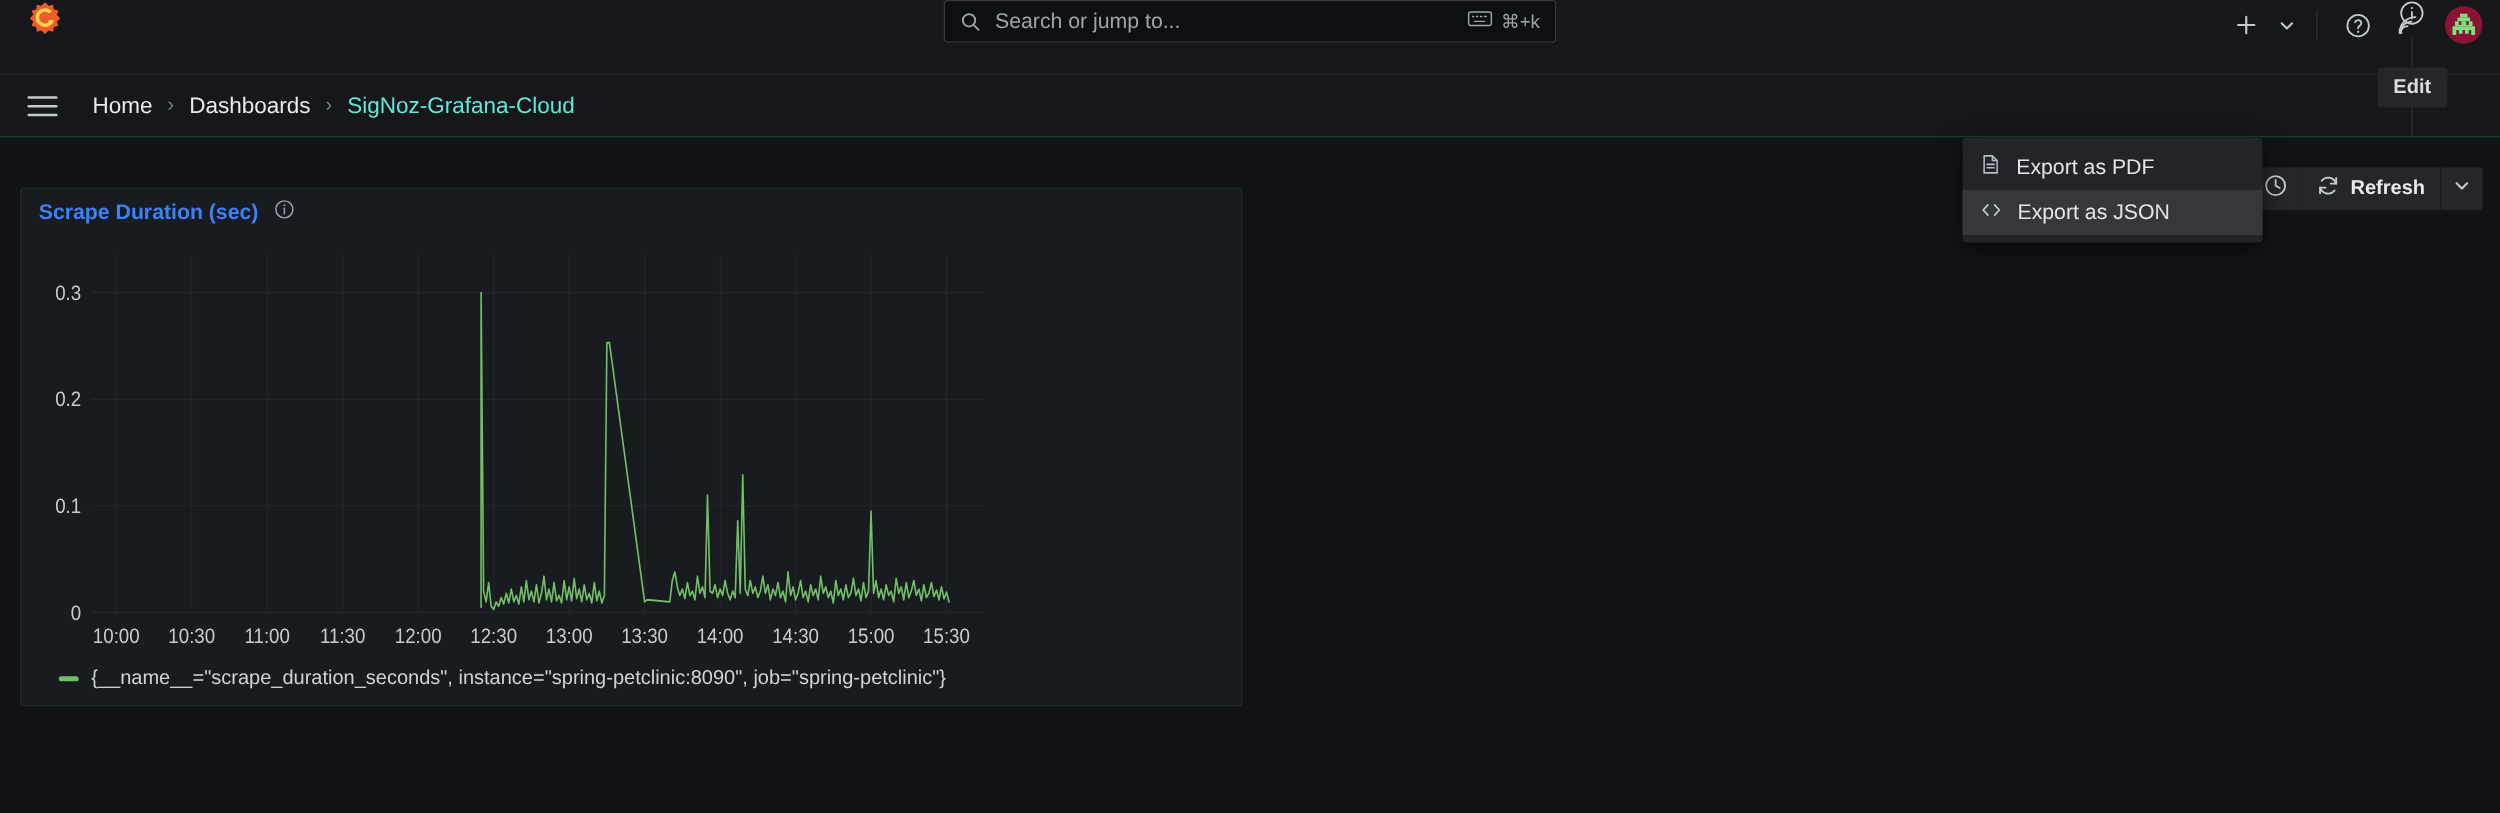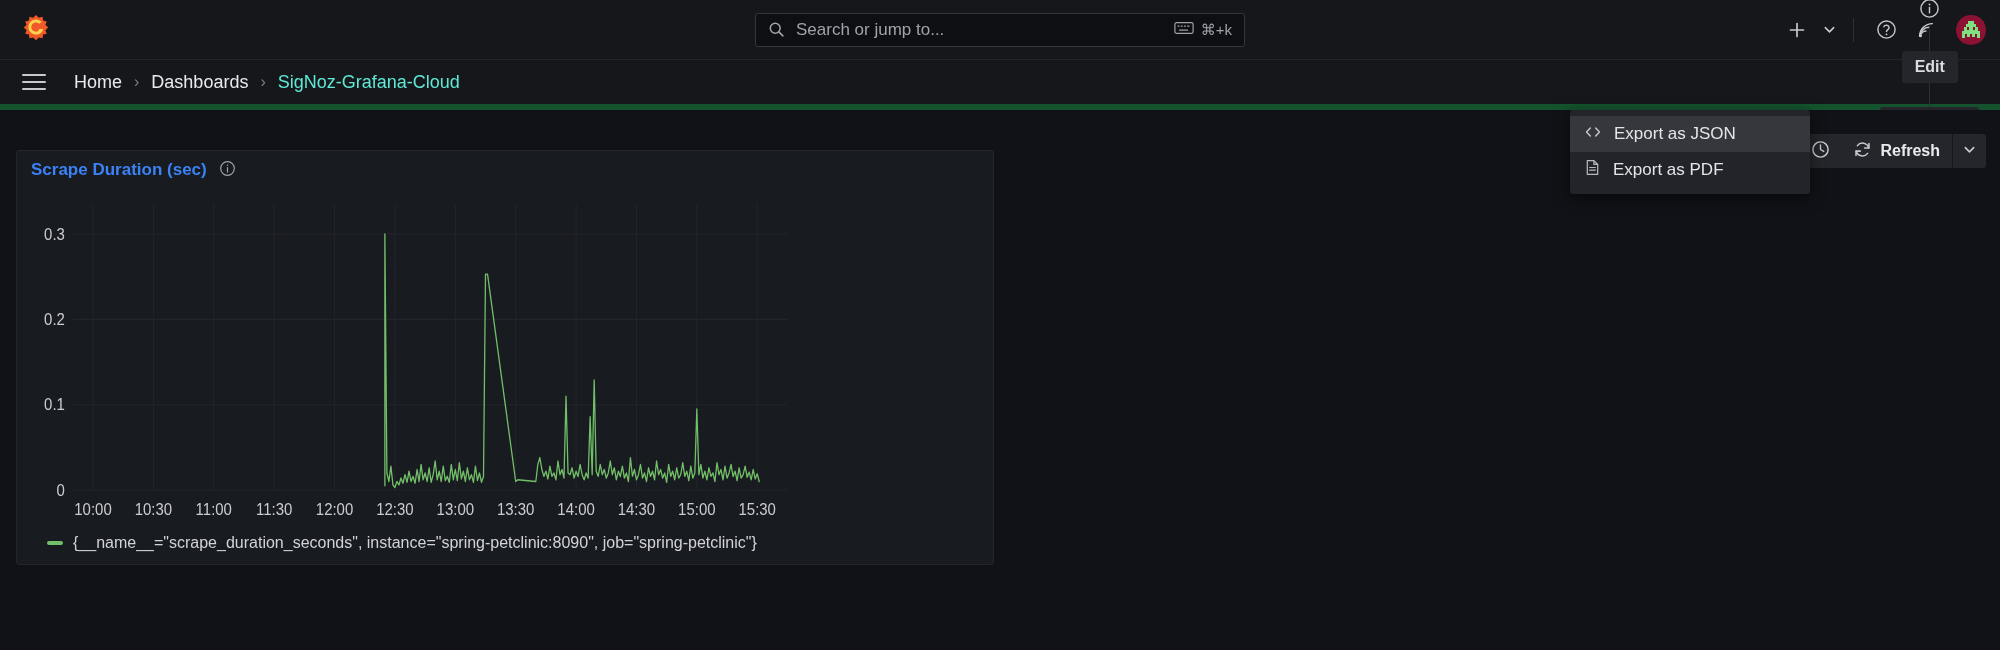--- a/index.html
+++ b/index.html
@@ -9,21 +9,21 @@
     font-family: "Liberation Sans", sans-serif;
     overflow: hidden;
   }
 
   
   .topnav {
     position: relative;
     height: 60px;
     background: #16171b;
     display: flex;
-    align-items: center;
+    align-items: flex-start;
     border-bottom: 1px solid #25262b;
   }
   .logo-wrap {
     width: 72px; display: flex; align-items: center; justify-content: center;
     cursor: pointer;
   }
   .searchbar {
     position: absolute; left: 50%; transform: translateX(-50%);
     width: 490px; height: 34px;
     background: #0e0f12;
@@ -54,21 +54,21 @@
     display:flex; align-items:center; justify-content:center;
     margin-left: 10px; cursor: pointer; overflow:hidden;
   }
 
   
   .subnav {
     position: relative;
     height: 50px;
     background: #16171b;
     display: flex; align-items: center;
-    border-bottom: 6px solid #14532d;
+    border-bottom: 1px solid #14532d;
     padding-left: 18px;
   }
   .burger { width: 32px; height: 32px; display:flex; flex-direction:column;
             justify-content:center; gap:5px; cursor:pointer; padding: 0 4px; }
   .burger span { display:block; height:2px; background:#c7c9d1; border-radius:1px; }
   .crumbs { display:flex; align-items:center; margin-left: 18px; gap: 2px; }
   .crumb { font-size: 18px; color: #e9eaed; padding: 3px 6px; cursor:pointer; }
   .crumb.last { color: #5eead4; }
   .crumb-sep { color: #7b7f89; font-size: 16px; margin: 0 4px; }
 
@@ -403,33 +403,33 @@
     </div>
 
     <div class="legend">
       <span class="legend-swatch"></span>
       <span class="legend-label">{__name__="scrape_duration_seconds", instance="spring-petclinic:8090", job="spring-petclinic"}</span>
     </div>
   </div>
 </div>
 
 <div class="export-menu">
-  <div class="menu-item active">
-    <span>
-      <svg width="18" height="18" viewBox="0 0 20 20" fill="none" stroke="#c9cbd2" stroke-width="1.5" stroke-linecap="round" stroke-linejoin="round">
-        <polyline points="7,5.5 2.8,10 7,14.5"></polyline>
-        <polyline points="13,5.5 17.2,10 13,14.5"></polyline>
-      </svg>
-    </span>
-    <span>Export as JSON</span>
-  </div>
   <div class="menu-item">
     <span>
       <svg width="17" height="17" viewBox="0 0 18 18" fill="none" stroke="#b8bac1" stroke-width="1.3">
         <path d="M3.5 1.8 H10.5 L14.5 5.8 V16.2 H3.5 Z" stroke-linejoin="round"></path>
         <polyline points="10.5,1.8 10.5,5.8 14.5,5.8" stroke-linejoin="round"></polyline>
         <line x1="6" y1="9" x2="12" y2="9" stroke-linecap="round"></line>
         <line x1="6" y1="11.8" x2="12" y2="11.8" stroke-linecap="round"></line>
       </svg>
     </span>
     <span>Export as PDF</span>
   </div>
+  <div class="menu-item active">
+    <span>
+      <svg width="18" height="18" viewBox="0 0 20 20" fill="none" stroke="#c9cbd2" stroke-width="1.5" stroke-linecap="round" stroke-linejoin="round">
+        <polyline points="7,5.5 2.8,10 7,14.5"></polyline>
+        <polyline points="13,5.5 17.2,10 13,14.5"></polyline>
+      </svg>
+    </span>
+    <span>Export as JSON</span>
+  </div>
 </div>
 
 </body></html>

